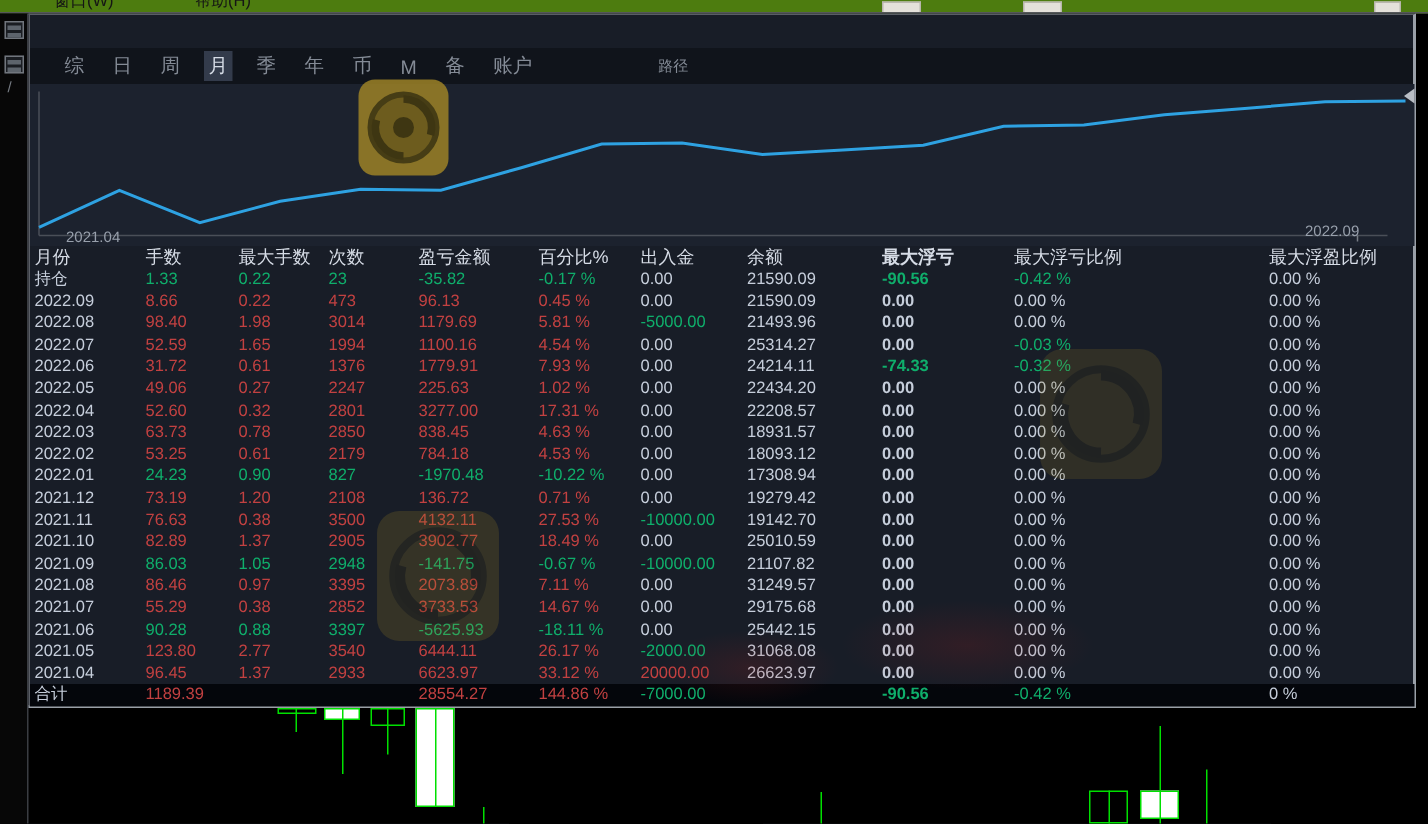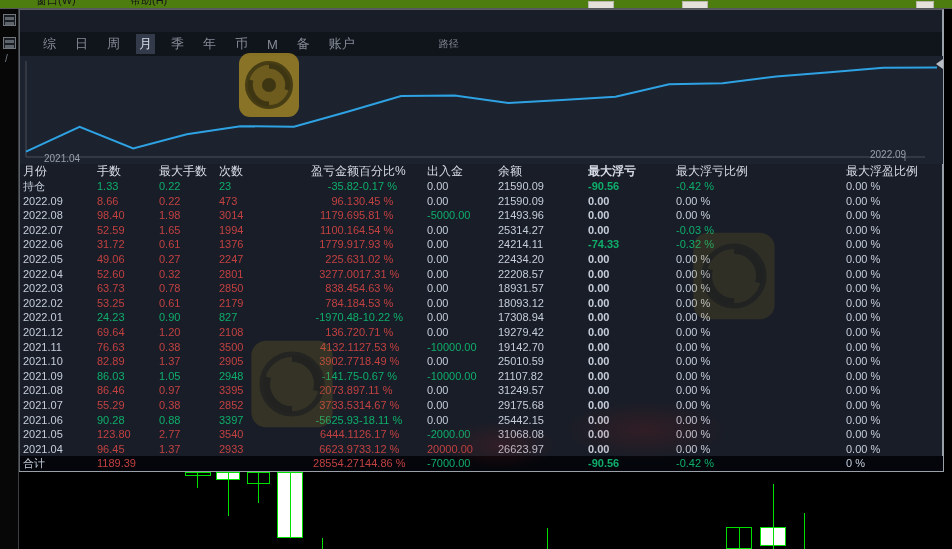--- a/index.html
+++ b/index.html
@@ -38,21 +38,21 @@
   .xlabel { position:absolute; font-size:10px; color:#98a0ac; }
   #tri { position:absolute; right:0px; top:3px; width:0; height:0;
     border-top:5px solid transparent; border-bottom:5px solid transparent; border-right:7px solid #b9bec5; }
 
   
   #table { position:absolute; left:0; top:154px; width:923px; height:307px; font-size:11px; }
   .trow { display:flex; height:14.6px; line-height:14.6px; padding-left:3px; white-space:nowrap; }
   .trow.header { color:#d6dce6; font-size:12px; height:15px; line-height:15px; }
   .trow.total { background:#04060b; height:15px; line-height:15px; }
   .cell { overflow:hidden; }
-  .c0{width:74px;} .c1{width:62px;} .c2{width:60px;} .c3{width:60px;} .c4{width:80px;text-align:right;}
+  .c0{width:74px;} .c1{width:62px;} .c2{width:60px;} .c3{width:60px;} .c4{width:80px;}
   .c5{width:68px;} .c6{width:71px;} .c7{width:90px;} .c8{width:88px;font-weight:bold;} .c9{width:82px;}
   .c10{width:88px;margin-top:40px;} .c11{flex:1;}
   .t-r { color:#c24141; } .t-g { color:#0fae6b; } .t-w { color:#c6cedb; }
 
   
   .wm { position:absolute; pointer-events:none; }
   .smudge { position:absolute; pointer-events:none;
     background:radial-gradient(ellipse at center, rgba(150,30,30,.20), rgba(150,30,30,0) 70%); }
 
   
@@ -282,21 +282,21 @@
         <span class="cell c5 t-g">-10.22 %</span>
         <span class="cell c6 t-w">0.00</span>
         <span class="cell c7 t-w">17308.94</span>
         <span class="cell c8 t-w">0.00</span>
         <span class="cell c9 t-w">0.00 %</span>
         <span class="cell c10 t-w">0</span>
         <span class="cell c11 t-w">0.00 %</span>
       </div>
       <div class="trow ">
         <span class="cell c0 t-w">2021.12</span>
-        <span class="cell c1 t-r">69.64</span>
+        <span class="cell c1 t-r">73.19</span>
         <span class="cell c2 t-r">1.20</span>
         <span class="cell c3 t-r">2108</span>
         <span class="cell c4 t-r">136.72</span>
         <span class="cell c5 t-r">0.71 %</span>
         <span class="cell c6 t-w">0.00</span>
         <span class="cell c7 t-w">19279.42</span>
         <span class="cell c8 t-w">0.00</span>
         <span class="cell c9 t-w">0.00 %</span>
         <span class="cell c10 t-w">0</span>
         <span class="cell c11 t-w">0.00 %</span>

